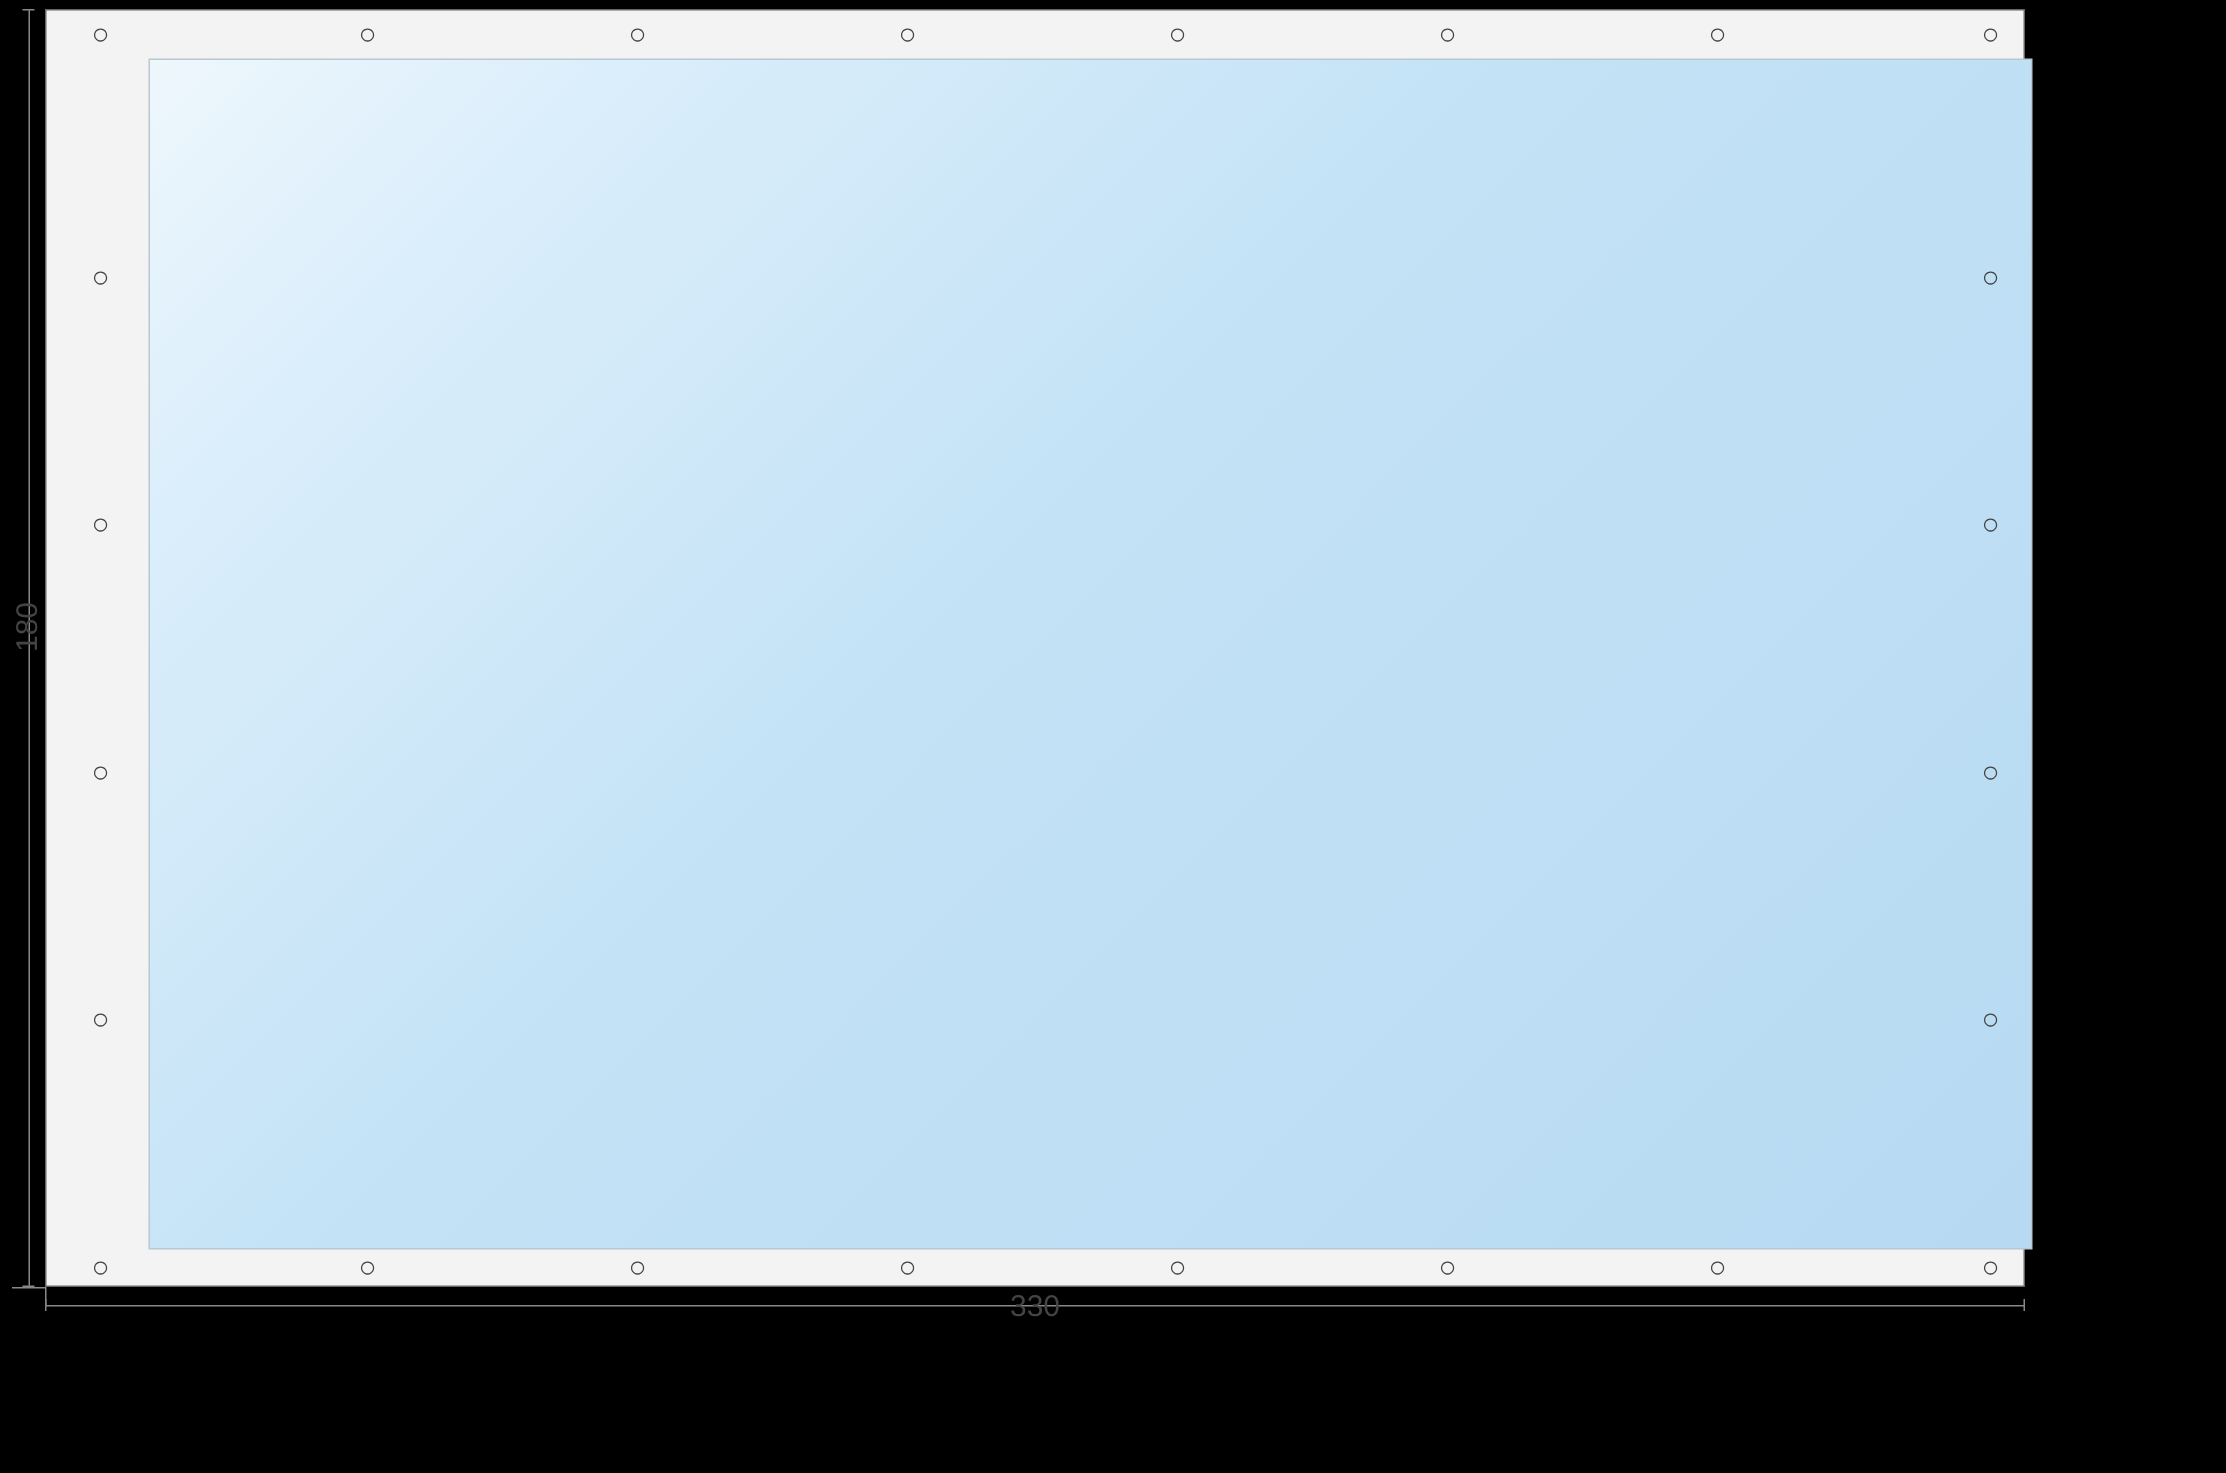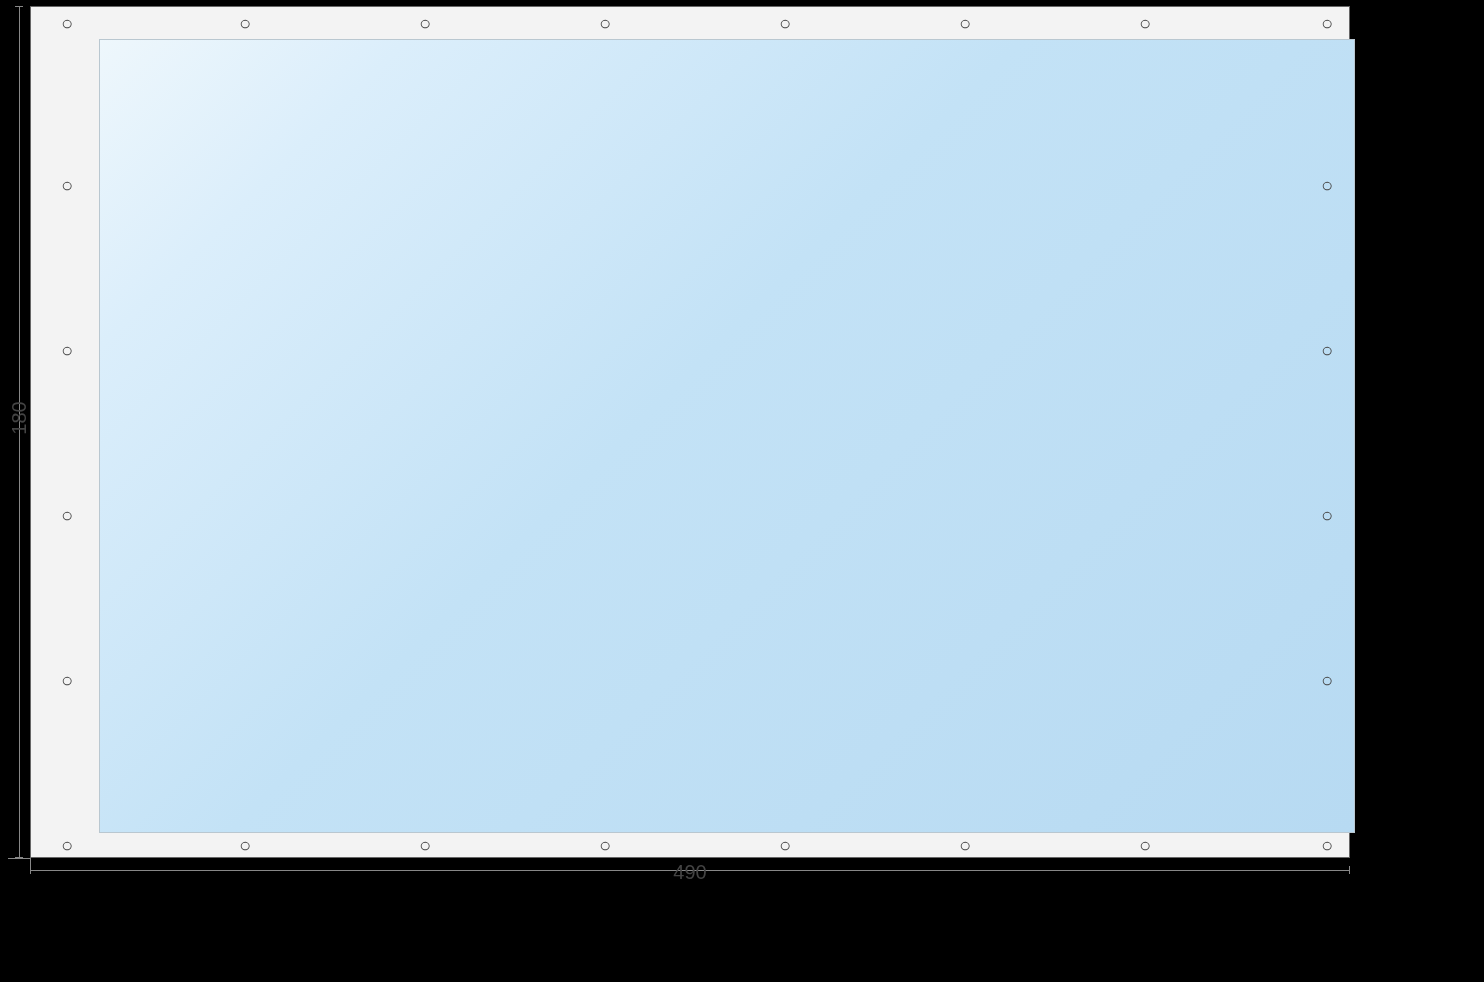--- a/index.html
+++ b/index.html
@@ -107,18 +107,18 @@
   </div>
 
   <div class="dim-v" style="left:19px; top:6px; height:852px;"></div>
   <div class="tick" style="left:15px; top:6px;   width:8px; height:1px;"></div>
   <div class="tick" style="left:15px; top:857px; width:8px; height:1px;"></div>
   <span class="dim-label vert" style="left:19px; top:418px;">180</span>
 
   <div class="dim-h" style="left:30px; top:870px; width:1320px;"></div>
   <div class="tick" style="left:30px;   top:866px; width:1px; height:8px;"></div>
   <div class="tick" style="left:1349px; top:866px; width:1px; height:8px;"></div>
-  <span class="dim-label" style="left:690px; top:872px;">490</span>
+  <span class="dim-label" style="left:690px; top:872px;">330</span>
 
   <div class="dim-h" style="left:8px;  top:858px; width:22px;"></div>
   <div class="dim-v" style="left:30px; top:858px; height:12px;"></div>
 
 </div>
 
 </body></html>

